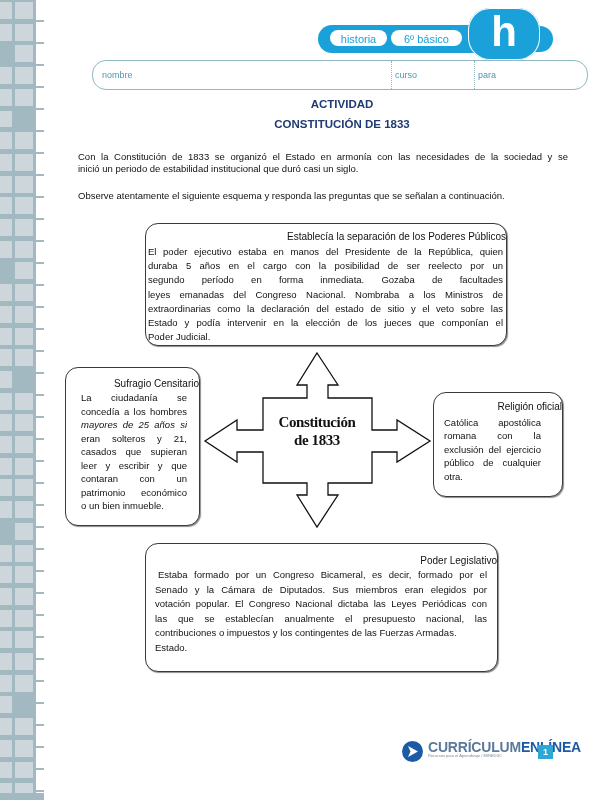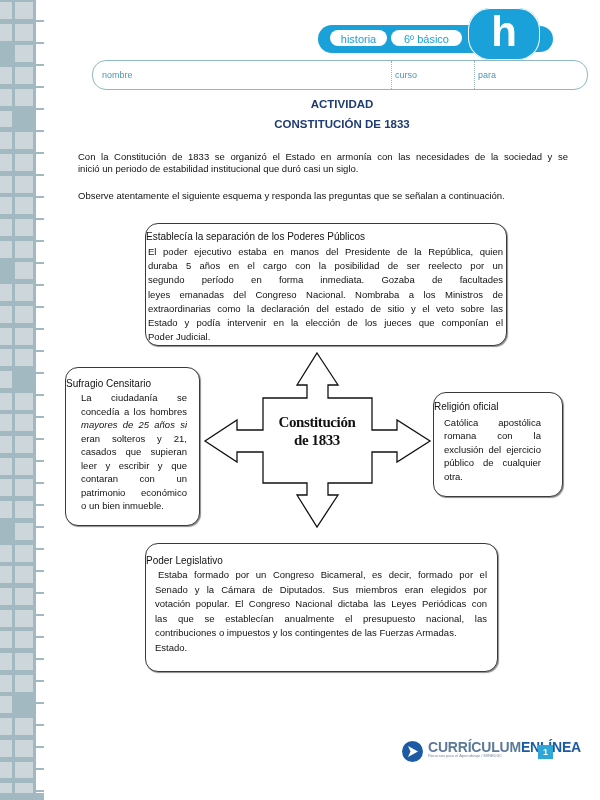--- a/index.html
+++ b/index.html
@@ -32,21 +32,21 @@
   .ndiv { position:absolute; top:0; width:0; height:28px; border-left:1px dotted #9ab4bc; }
 
   .title { left:72px; width:540px; text-align:center; font-weight:bold; color:#1f3b73; font-size:11.5px; line-height:14px; }
 
   .para { left:78px; width:490px; font-size:9.5px; line-height:12px; color:#111; }
   .j { text-align:justify; text-align-last:justify; overflow:hidden; }
   .l { text-align:left; overflow:hidden; white-space:nowrap; }
 
   .box { position:absolute; background:#fff; border:1px solid #3a3a3a; border-radius:13px;
          box-shadow:1px 1px 1px rgba(0,0,0,0.45); }
-  .box-title { position:absolute; left:0; right:0; text-align:left; font-size:10px; line-height:12px; color:#111; }
+  .box-title { position:absolute; left:0; right:0; text-align:right; font-size:10px; line-height:12px; color:#111; }
   .box-body { position:absolute; font-size:9.5px; color:#111; }
 
   .center-text { position:absolute; left:257px; width:120px; text-align:center;
                  font-family:"Liberation Serif", serif; font-weight:bold; font-size:15px; letter-spacing:-0.4px; color:#111; line-height:18px; }
 
   
   .logo-circle { left:402px; top:741px; width:21px; height:21px; border-radius:50%; background:#1c5aa6; }
   .brand { left:428px; top:742px; font-size:14px; font-weight:bold; letter-spacing:-0.2px; line-height:10px; white-space:nowrap; }
   .brand .p1 { color:#5b7a99; }
   .brand .p2 { color:#1c5aa6; }

